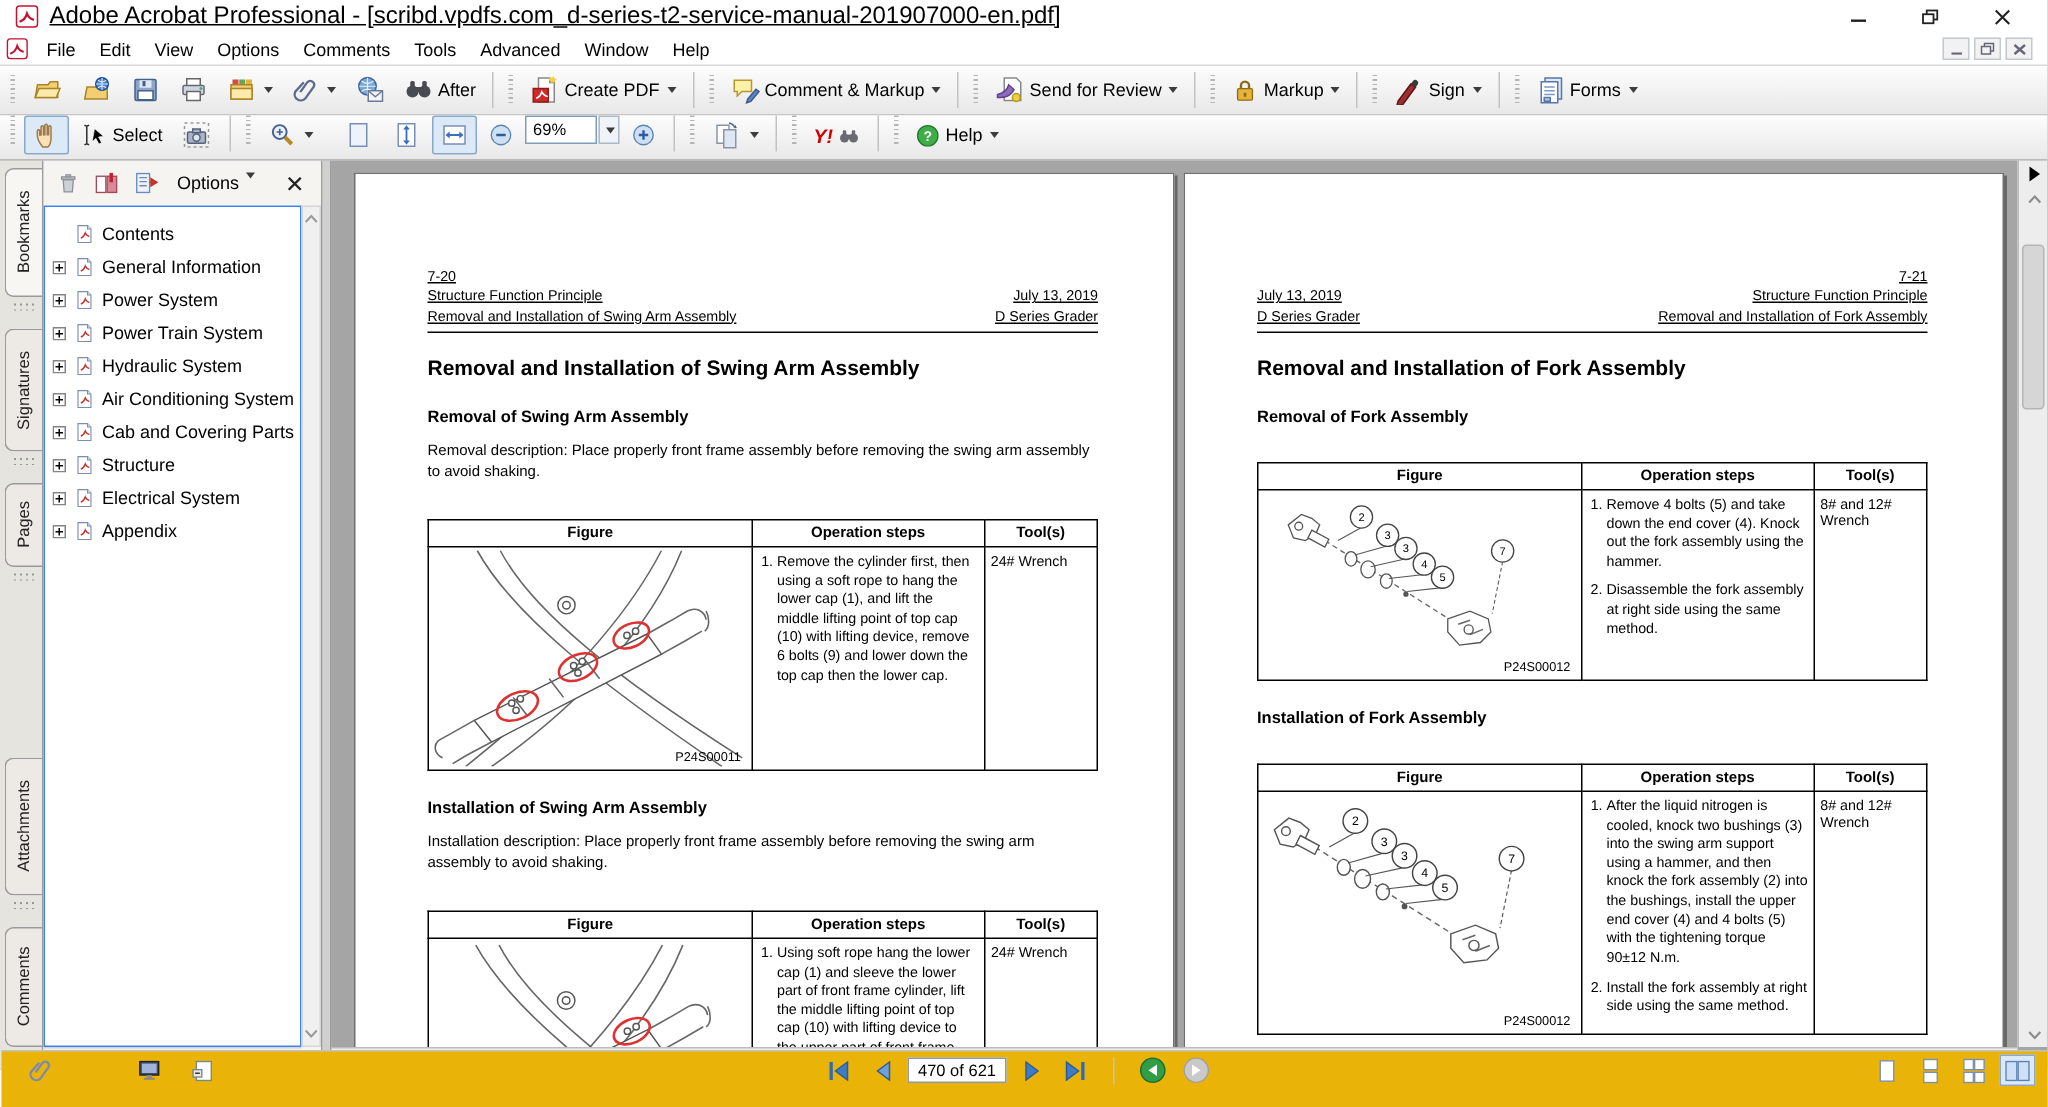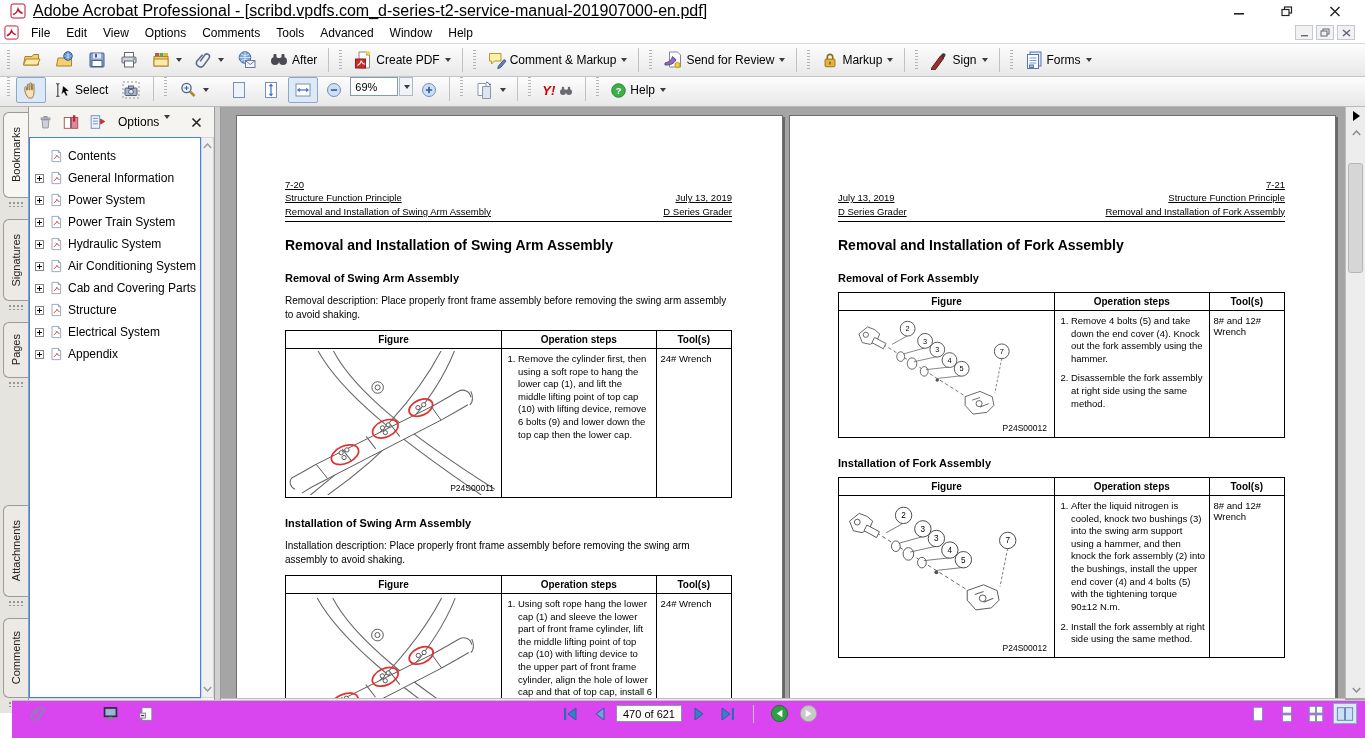--- a/index.html
+++ b/index.html
@@ -58,36 +58,36 @@
   .page { position:absolute; top:8px; width:547px; height:660px; background:#fff; border:1px solid #6f6f6f; box-shadow:2px 2px 0 rgba(55,55,55,.55); }
   .page.pleft { left:15px; }
   .page.pright { left:568px; }
   .pg-inner { padding:62px 50px 0 48px; }
   .pg-head { font-size:9.5px; line-height:1.4; }
   .pg-head .row { display:flex; justify-content:space-between;text-decoration:underline; }
   .pg-rule { border-top:1.5px solid #000; margin-top:3px; }
   .pg-title { font-size:14px; font-weight:bold; margin-top:15px; }
   .pg-h2 { font-size:11px; font-weight:bold; margin-top:19px; }
   .desc { margin-top:10px; font-size:10px; line-height:1.4; }
-  .mtable { width:100%; border-collapse:collapse; margin-top:8px; font-size:9.5px; }
+  .mtable { width:100%; border-collapse:collapse; margin-top:24px; font-size:9.5px; }
   .mtable th, .mtable td { border:1px solid #000; vertical-align:top; }
   .mtable th { font-weight:bold; text-align:center; padding:3px 2px; font-size:10px; }
   .fig-cell { width:216px; position:relative; padding:2px; }
   .steps-cell { width:156px; padding:4px 3px 4px 2px; }
   .tools-cell { width:76px; padding:4px 4px; }
   .steps-cell ol { margin:0; padding-left:14px; }
   .steps-cell li { margin-bottom:7px; line-height:1.33; }
   .fig-cap { position:absolute; right:7px; bottom:4px; font-size:8.5px; }
 
   .vscroll-main { position:absolute; right:0; top:0; bottom:15px; width:20px; background:#ededed; border-left:1px solid #bdbdbd; }
   .hscroll-main { position:absolute; left:221px; right:20px; bottom:0; height:15px; background:#ededed; border-top:1px solid #bdbdbd; display:flex; align-items:center; justify-content:space-between; padding:0 2px; }
   .v-thumb { position:absolute; left:2px; right:2px; top:56px; height:110px; background:#d6d6d6; border:1px solid #b5b5b5; border-radius:3px; }
 
   
-  .statusbar { position:absolute; left:12px; right:0; bottom:0; height:38px; background:#d946ef; border-top:1px solid #c2c2c2; }
+  .statusbar { position:absolute; left:1px; right:0; bottom:0; height:38px; background:#eab308; border-top:1px solid #c2c2c2; }
   .sb-left { position:absolute; left:14px; top:0; height:25px; display:flex; align-items:center; }
   .sb-nav { position:absolute; left:546px; top:0; height:25px; display:flex; align-items:center; gap:5px; }
   .sb-views { position:absolute; right:8px; top:0; height:25px; display:flex; align-items:center; gap:5px; }
   .sbtn { background:transparent; border:1px solid transparent; width:24px; height:21px; display:flex; align-items:center; justify-content:center; }
   .sbtn.sel { background:#dce9f7; border-color:#8aa8cc; }
   .page-ind { width:66px; height:17px; border:1px solid #8a98a8; font-size:11px; text-align:center; font-family:inherit; }
   .sb-sep { width:1px; height:18px; background:#c2c2c2; margin:0 8px; }
 
   .fig-line { stroke:#666; fill:none; stroke-width:1.1; }
   .fig-part { fill:#fff; stroke:#555; stroke-width:1; }

